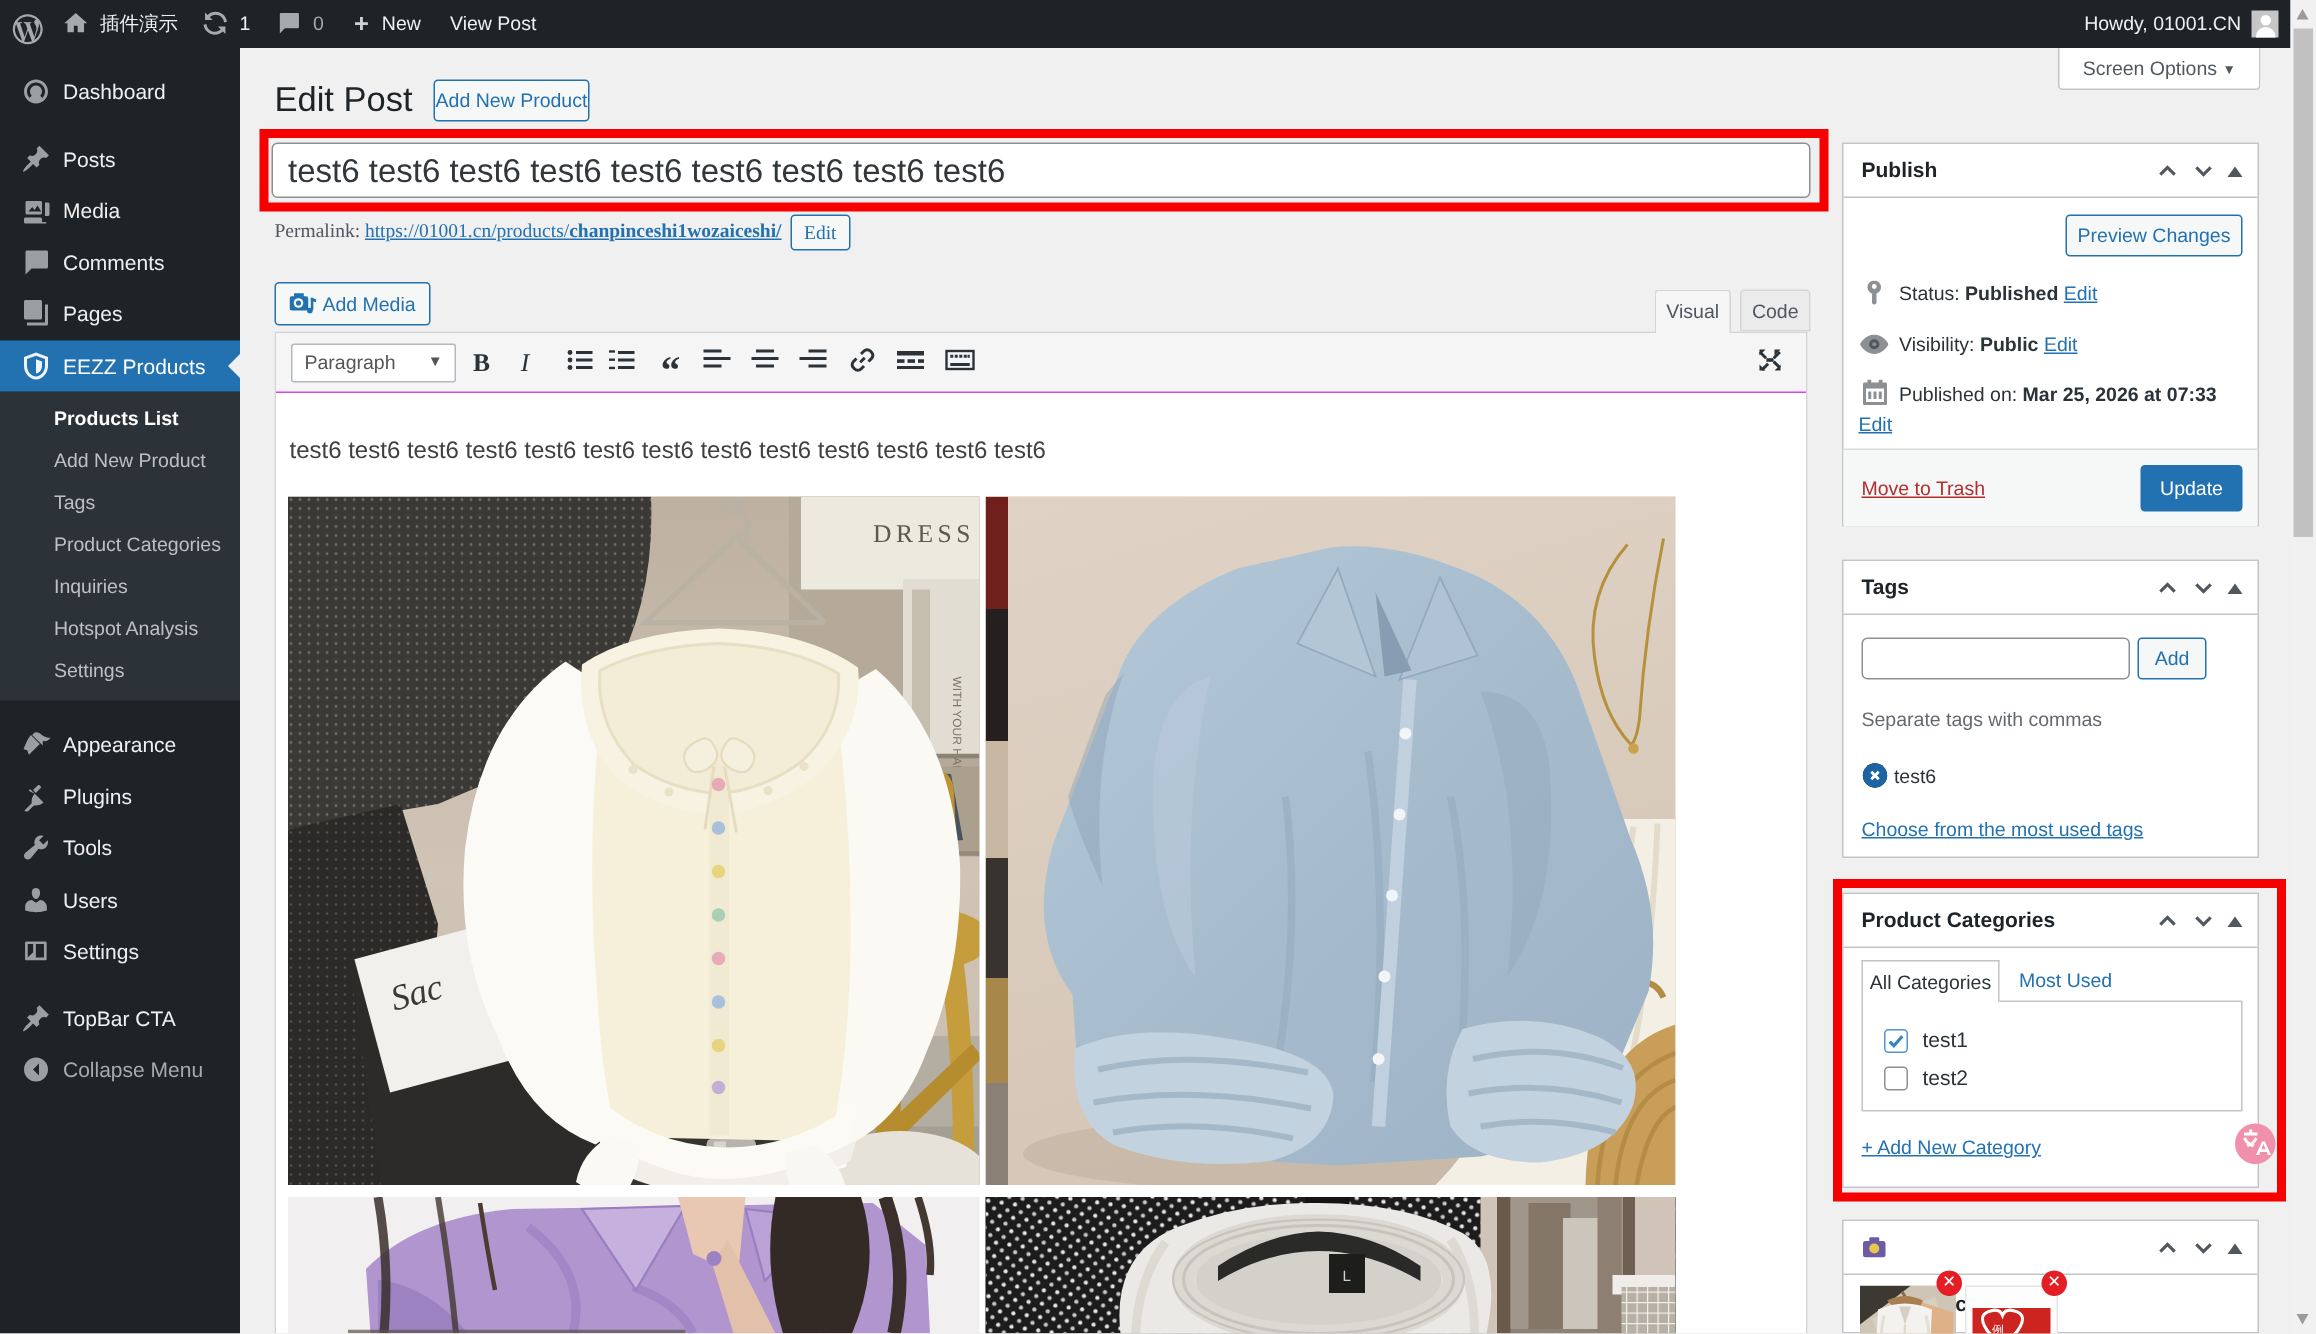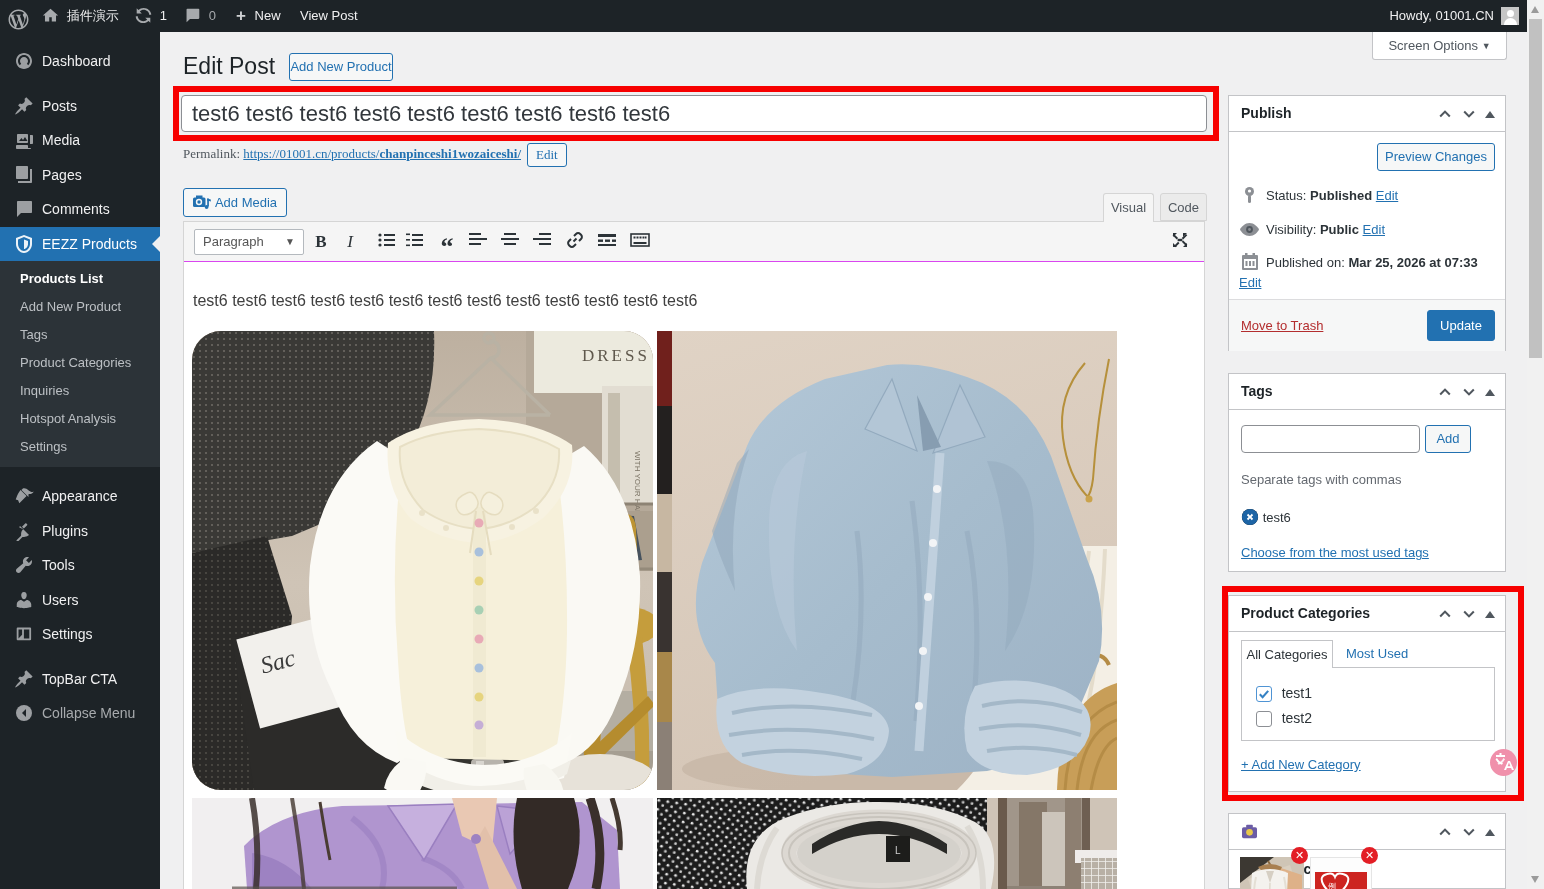--- a/index.html
+++ b/index.html
@@ -10,21 +10,21 @@
 #adminbar { position:absolute; left:0; top:0; width:1527px; height:32px; background:#1d2327; color:#f0f0f1; z-index:50; }
 #adminbar .item { position:absolute; top:0; height:32px; line-height:32px; color:#f0f0f1; font-size:13px; }
 #adminbar svg { vertical-align:middle; }
 
 
 #sidemenu { position:absolute; left:0; top:32px; width:160px; height:857px; background:#1d2327; z-index:40; }
 .menu-item { position:relative; height:34.5px; display:flex; align-items:center; color:#f0f0f1; font-size:14px; }
 .menu-item .mi { width:20px; height:20px; margin-left:14px; margin-right:8px; flex:none; opacity:0.92; }
 .menu-sep { height:10px; }
 #submenu { background:#2c3338; padding:4px 0 6px 0; }
-.sub-item { height:28px; line-height:28px; padding-left:20px; color:#bcc0c4; font-size:13px; }
+.sub-item { height:28px; line-height:28px; padding-left:36px; color:#bcc0c4; font-size:13px; }
 .sub-item.active { color:#fff; font-weight:bold; }
 .menu-item.active { background:#2271b1; color:#fff; }
 .menu-arrow { position:absolute; right:0; top:50%; margin-top:-8px; width:0; height:0; border:8px solid transparent; border-right-color:#f0f0f1; border-left:none; }
 
 
 .blue { color:#2271b1; text-decoration:underline; }
 .btn-sec { display:inline-block; background:#f6f7f7; border:1px solid #2271b1; color:#2271b1; border-radius:3px; font-size:13px; text-align:center; }
 .btn-pri { display:inline-block; background:#2271b1; border:1px solid #2271b1; color:#fff; border-radius:3px; font-size:13px; text-align:center; }
 
 
@@ -123,25 +123,25 @@
         <path fill="#a7aaad" d="M10 2c4.42 0 8 3.58 8 8s-3.58 8-8 8-8-3.58-8-8 3.58-8 8-8zm0 2c-3.31 0-6 2.69-6 6 0 1.66.67 3.16 1.76 4.24l1.42-1.42C6.45 12.1 6 11.1 6 10c0-2.21 1.79-4 4-4s4 1.79 4 4c0 1.1-.45 2.1-1.17 2.83l1.42 1.42C15.33 13.16 16 11.66 16 10c0-3.31-2.69-6-6-6zm0 5c.55 0 1 .45 1 1s-.45 1-1 1-1-.45-1-1l.03-.24 2.4-3.51.84.55-2.23 3.27c-.01-.04-.04-.07-.04-.07z"></path>
       </svg>Dashboard</div>
   <div class="menu-sep"></div>
   <div class="menu-item"><svg class="mi" viewBox="0 0 20 20">
         <path fill="#a7aaad" d="M10.44 3.02l1.82-1.82 6.36 6.35-1.83 1.82c-1.05-.68-2.48-.57-3.41.36l-.75.75c-.92.93-1.04 2.35-.35 3.41l-1.83 1.82-2.41-2.41-2.8 2.79c-.42.42-3.38 2.71-3.8 2.29s1.86-3.39 2.28-3.81l2.79-2.79L4.1 9.36l1.83-1.82c1.05.69 2.48.57 3.4-.36l.75-.75c.93-.92 1.05-2.35.36-3.41z"></path>
       </svg>Posts</div>
   <div class="menu-item"><svg class="mi" viewBox="0 0 20 20">
         <path fill="#a7aaad" d="M13 11V4c0-.55-.45-1-1-1H3c-.55 0-1 .45-1 1v7c0 .55.45 1 1 1h9c.55 0 1-.45 1-1zM4 10l2.5-3 1.5 2 2-3 2.5 4H4zm11-6h2c.55 0 1 .45 1 1v7c0 .55-.45 1-1 1h-2V4zM3 14h9c.55 0 1 .45 1 1v2h2c.55 0 1 .45 1 1H2c-.55 0-1-.45-1-1v-2c0-.55.45-1 1-1z" transform="translate(1,1)"></path>
       </svg>Media</div>
   <div class="menu-item"><svg class="mi" viewBox="0 0 20 20">
+        <path fill="#a7aaad" d="M3 2h14c.6 0 1 .4 1 1v10c0 .6-.4 1-1 1H7l-4 4V3c0-.6.4-1 1-1z"></path>
+      </svg>Comments</div>
+  <div class="menu-item"><svg class="mi" viewBox="0 0 20 20">
         <path fill="#a7aaad" d="M16 4h2v13c0 .55-.45 1-1 1H4v-2h12V4zM14 2v11c0 .55-.45 1-1 1H3c-.55 0-1-.45-1-1V2c0-.55.45-1 1-1h10c.55 0 1 .45 1 1z"></path>
       </svg>Pages</div>
-  <div class="menu-item"><svg class="mi" viewBox="0 0 20 20">
-        <path fill="#a7aaad" d="M3 2h14c.6 0 1 .4 1 1v10c0 .6-.4 1-1 1H7l-4 4V3c0-.6.4-1 1-1z"></path>
-      </svg>Comments</div>
   <div class="menu-item active"><svg class="mi" viewBox="0 0 20 20">
         <path fill="#fff" d="M10 1l8 3v6c0 4.42-3.58 9-8 9s-8-4.58-8-9V4l8-3zm0 2.1L4 5.4V10c0 3.5 2.8 7 6 7s6-3.5 6-7V5.4l-6-2.3zm0 2.4l4 1.5V10c0 2.5-1.9 5-4 5V5.5z"></path>
       </svg>EEZZ Products<span class="menu-arrow"></span></div>
   <div id="submenu">
     <div class="sub-item active">Products List</div>
     <div class="sub-item">Add New Product</div>
     <div class="sub-item">Tags</div>
     <div class="sub-item">Product Categories</div>
     <div class="sub-item">Inquiries</div>
     <div class="sub-item">Hotspot Analysis</div>
@@ -276,21 +276,21 @@
     <div class="tbi" style="right:12px;"><svg width="20" height="20" viewBox="0 0 20 20">
           <g fill="#2c3338">
             <rect x="7.6" y="8.8" width="4.8" height="2.4"></rect>
             <path d="M3 3h4L3 7z M13 3h4l-4 4z M3 17v-4l4 4z M17 17h-4l4-4z"></path>
             <path d="M3.5 3.5l4.5 4.5-1.5 1.5L2 5z M16.5 3.5L12 8l1.5 1.5L18 5z M3.5 16.5L8 12l1.5 1.5L5 18z M16.5 16.5L12 12l1.5-1.5L18 15z" transform="scale(0.92) translate(0.8,0.8)"></path>
           </g>
         </svg></div>
   </div>
   <div id="ed-content">
     <div id="ed-text">test6 test6 test6 test6 test6 test6 test6 test6 test6 test6 test6 test6 test6</div>
-    <div class="ph" id="img1" style="left:8px; top:68px; width:461px; height:459px; background:#c8bcae;border-radius:29px;">
+    <div class="ph" id="img1" style="left:8px; top:68px; width:461px; height:459px; background:#c8bcae;">
     <svg width="461" height="459" viewBox="0 0 461 459">
       <defs>
         <linearGradient id="g1bg" x1="0" y1="0" x2="0" y2="1">
               <stop offset="0" stop-color="#bdb0a0"></stop>
               <stop offset="0.55" stop-color="#cfc4b6"></stop>
               <stop offset="1" stop-color="#c7bcae"></stop>
             </linearGradient>
         <pattern id="mesh1" width="6" height="6" patternUnits="userSpaceOnUse">
               <rect width="6" height="6" fill="#3a3936"></rect>
               <circle cx="2" cy="2" r="1" fill="#6f6c66"></circle>

